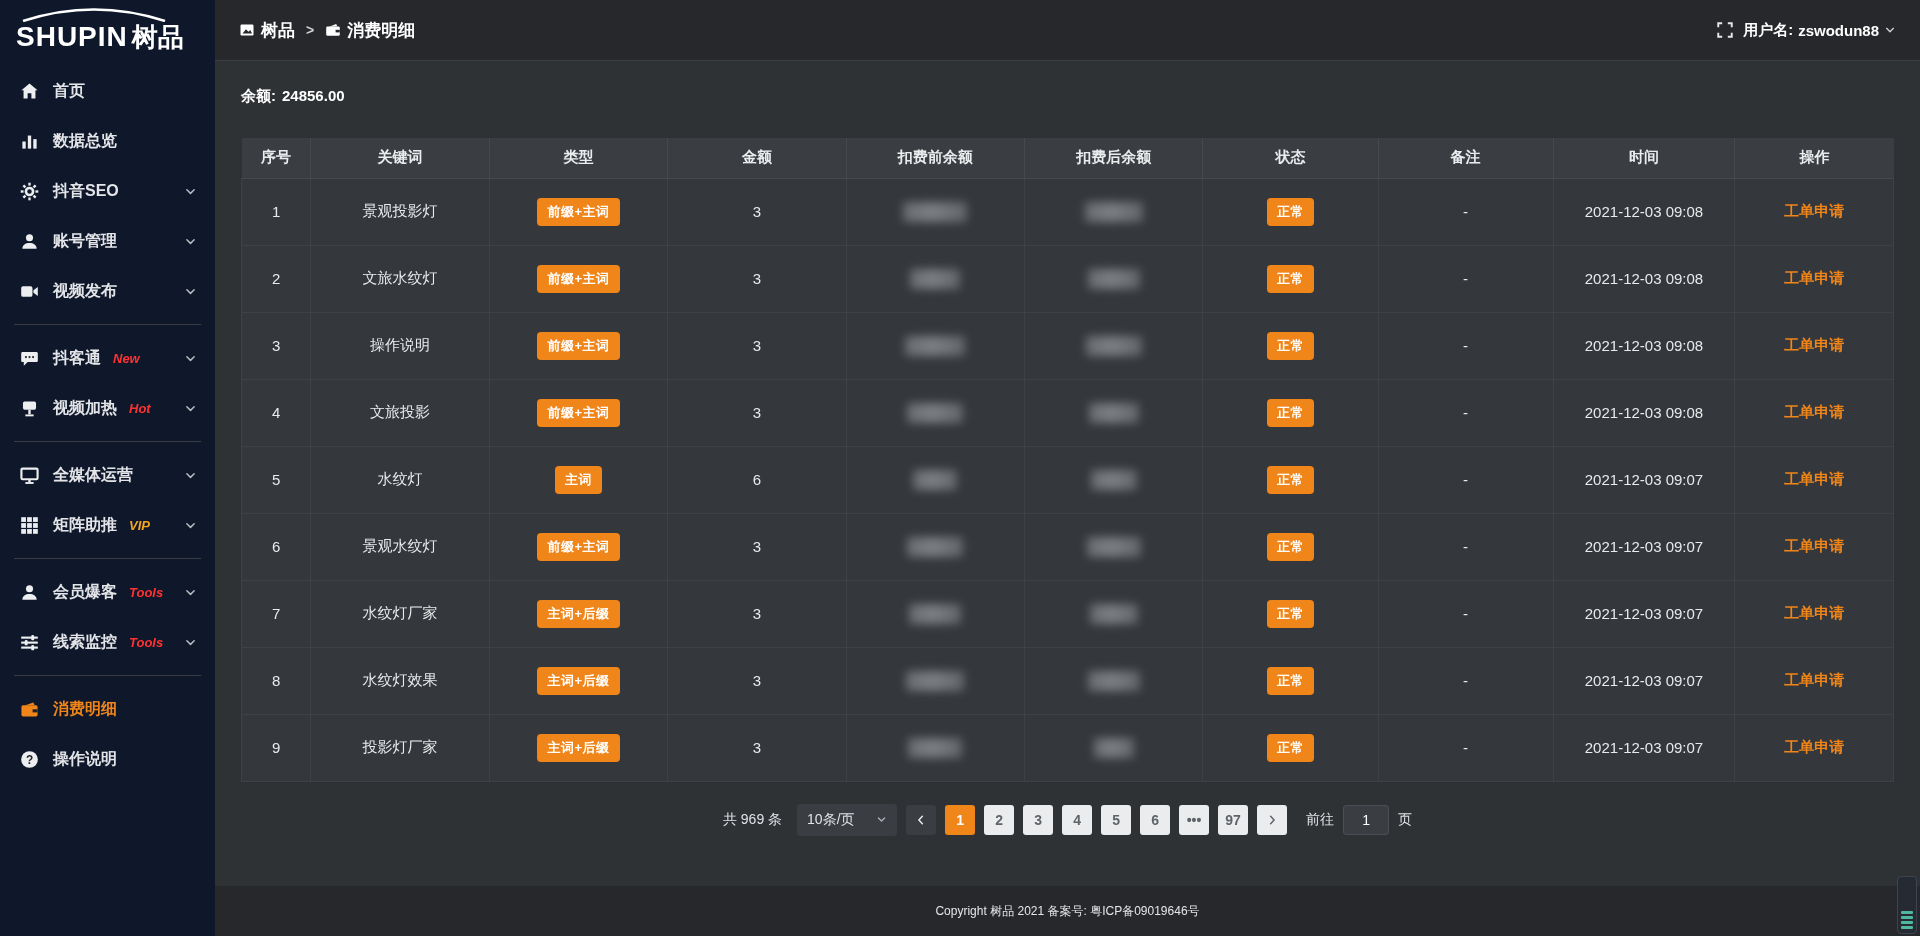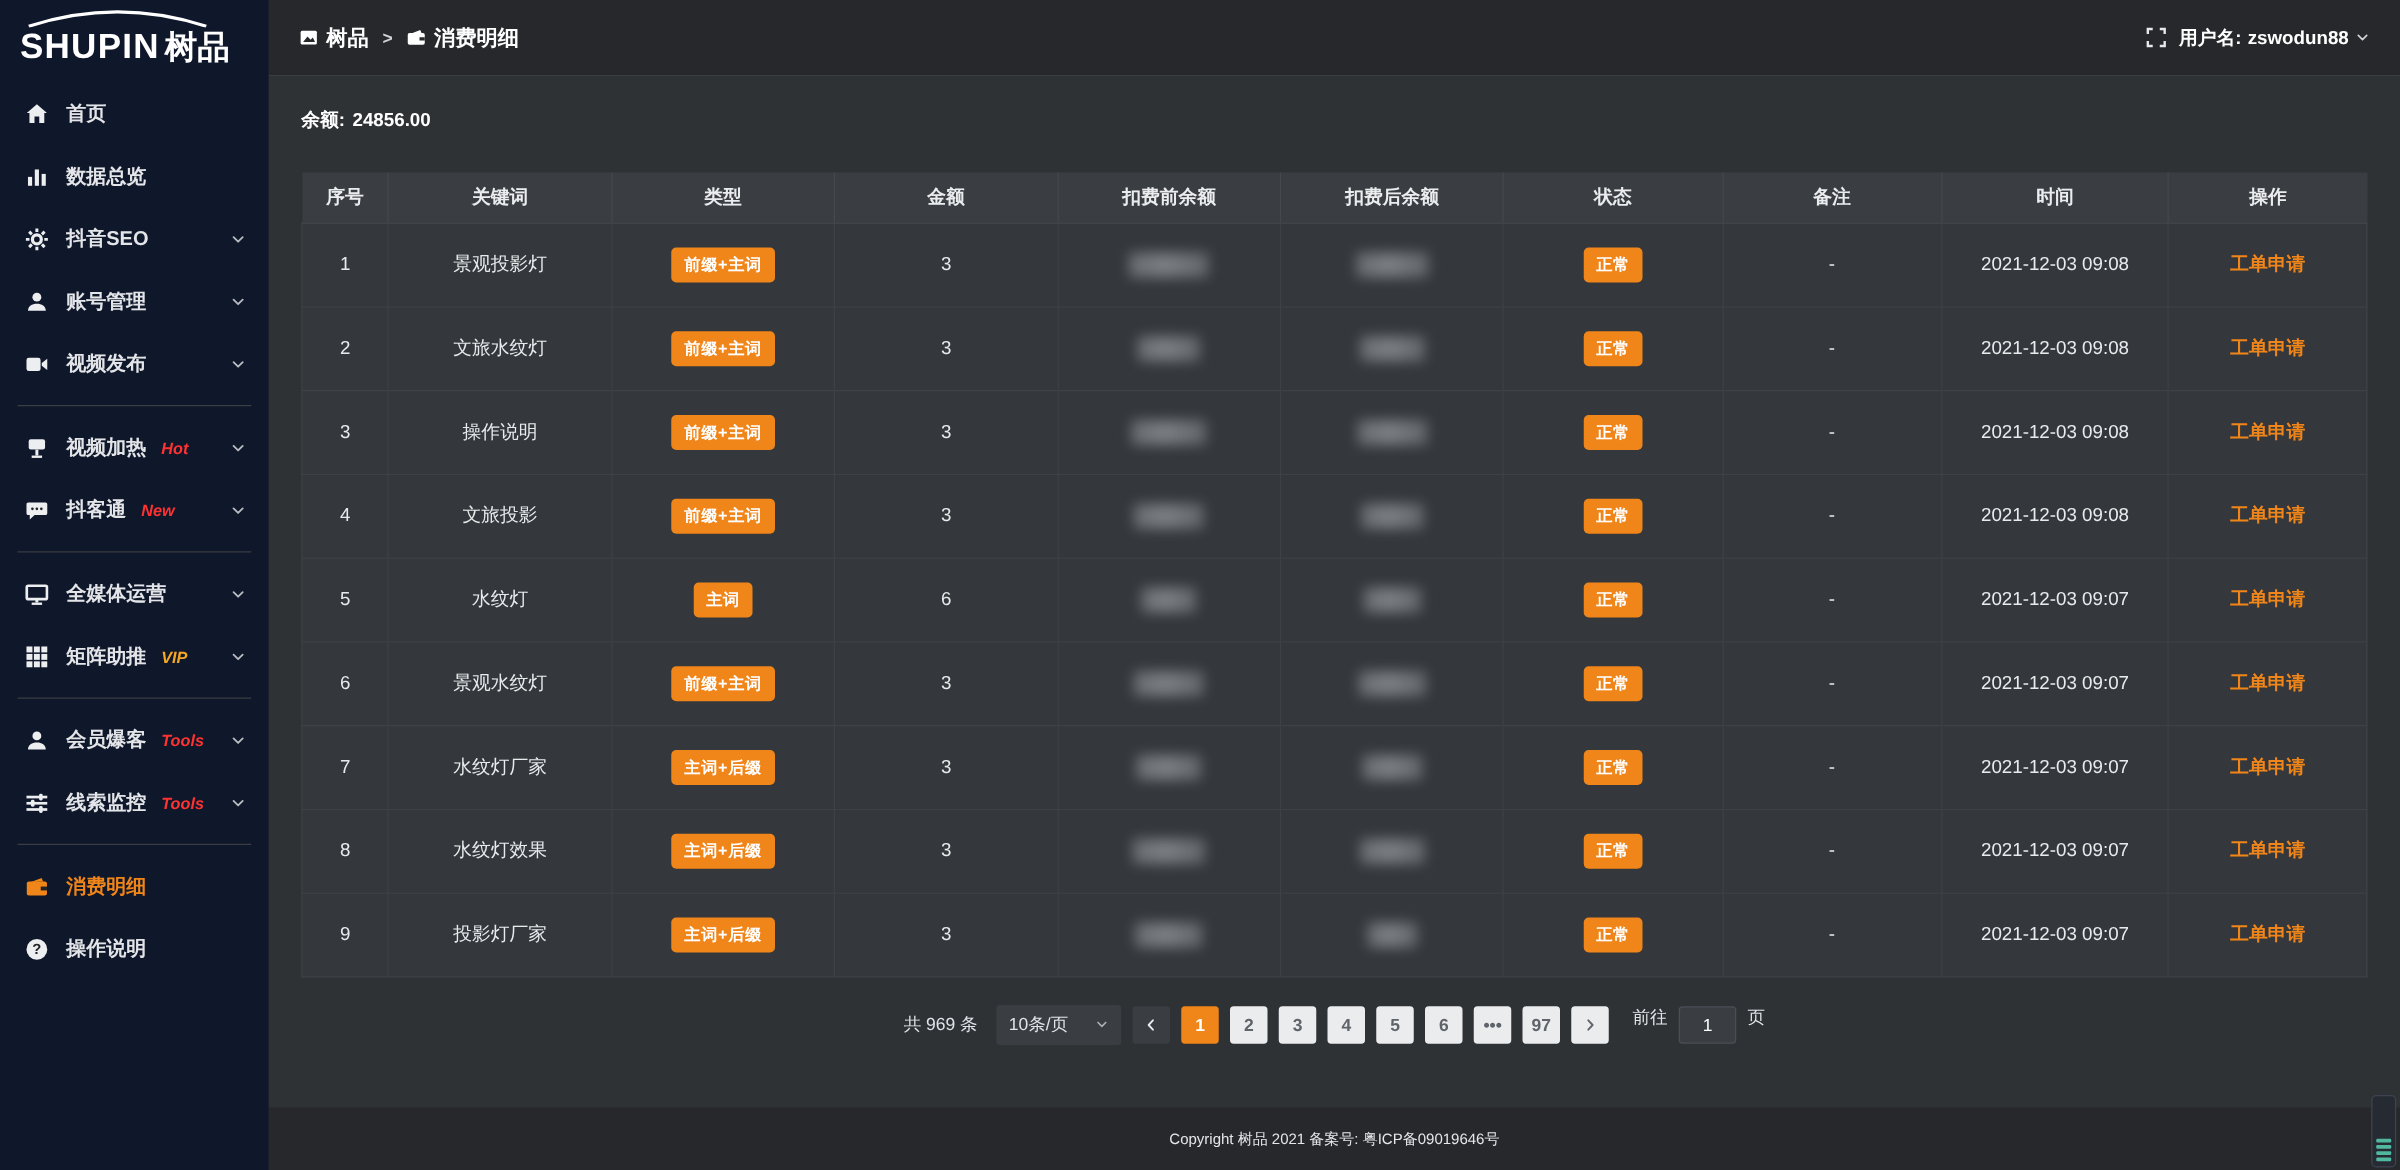--- a/index.html
+++ b/index.html
@@ -64,21 +64,21 @@
   .pagination { display:flex; align-items:center; justify-content:center; gap:9px; margin-top:22px; font-size:14px; color:#e0e3e7; }
   .pg-total { margin-right:6px; }
   .pg-size { min-width:100px; height:32px; background:#3a3d42; border-radius:3px; display:flex; align-items:center;
     justify-content:space-between; padding:0 10px; gap:10px; cursor:pointer; }
   .pg-size .pgs-chev { width:11px; height:11px; display:inline-flex; color:#aeb2b8; }
   .pg-btn { min-width:30px; height:30px; border-radius:3px; display:inline-flex; align-items:center; justify-content:center;
     background:#ebeced; color:#5f646b; font-size:14px; font-weight:bold; cursor:pointer; border:none; padding:0 6px; }
   .pg-btn.dark { background:#3a3d42; color:#e8eaec; }
   .pg-btn.active { background:#f08519; color:#fff; }
   .pg-btn .pg-arrow { width:12px; height:12px; display:inline-flex; }
-  .pg-goto { display:flex; align-items:flex-start; gap:9px; margin-left:10px; }
+  .pg-goto { display:flex; align-items:center; gap:9px; margin-left:10px; }
   .pg-input { width:46px; height:30px; background:#3a3d42; border:1px solid #4b4e54; border-radius:3px;
     color:#fff; text-align:center; font-size:14px; font-family:inherit; }
 
   
   .footer { height:50px; background:#26282b; flex-shrink:0; display:flex; align-items:center; justify-content:center;
     font-size:12px; color:#e4e6e9; }
 
   
   .float-widget { position:absolute; right:3px; bottom:2px; width:20px; height:58px; background:#262b33;
     border:1px solid #3c4452; border-radius:4px; display:flex; flex-direction:column; justify-content:flex-end;
@@ -169,46 +169,46 @@
           <span class="side-chevron">
             <svg viewBox="0 0 16 16" width="100%" height="100%">
               <path d="M3.5 5.8 8 10.3l4.5-4.5" fill="none" stroke="currentColor" stroke-width="1.8" stroke-linecap="round" stroke-linejoin="round"></path>
             </svg>
           </span>
         </div>
         <div class="side-divider"></div>
         <div class="side-item">
           <span class="side-icon">
             <svg viewBox="0 0 16 16" width="100%" height="100%">
-              <rect x="2.5" y="2" width="11" height="7" rx="1.4" fill="currentColor"></rect>
-              <rect x="7" y="9" width="2" height="4" fill="currentColor"></rect>
-              <rect x="4.5" y="13" width="7" height="1.6" fill="currentColor"></rect>
-            </svg>
-          </span>
-          <span class="side-label">视频加热</span>
-          <span class="side-badge" style="color: rgb(255, 50, 50);">Hot</span>
-          <span class="side-chevron">
-            <svg viewBox="0 0 16 16" width="100%" height="100%">
-              <path d="M3.5 5.8 8 10.3l4.5-4.5" fill="none" stroke="currentColor" stroke-width="1.8" stroke-linecap="round" stroke-linejoin="round"></path>
-            </svg>
-          </span>
-        </div>
-        <div class="side-item">
-          <span class="side-icon">
-            <svg viewBox="0 0 16 16" width="100%" height="100%">
               <path d="M2.2 2.5h11.6c.7 0 1.2.5 1.2 1.2v6.1c0 .7-.5 1.2-1.2 1.2H6.5L3.2 14v-3H2.2c-.7 0-1.2-.5-1.2-1.2V3.7c0-.7.5-1.2 1.2-1.2Z" fill="currentColor"></path>
               <g fill="#212427">
                 <circle cx="5" cy="6.8" r=".9"></circle>
                 <circle cx="8" cy="6.8" r=".9"></circle>
                 <circle cx="11" cy="6.8" r=".9"></circle>
               </g>
             </svg>
           </span>
           <span class="side-label">抖客通</span>
           <span class="side-badge" style="color: rgb(255, 50, 50);">New</span>
+          <span class="side-chevron">
+            <svg viewBox="0 0 16 16" width="100%" height="100%">
+              <path d="M3.5 5.8 8 10.3l4.5-4.5" fill="none" stroke="currentColor" stroke-width="1.8" stroke-linecap="round" stroke-linejoin="round"></path>
+            </svg>
+          </span>
+        </div>
+        <div class="side-item">
+          <span class="side-icon">
+            <svg viewBox="0 0 16 16" width="100%" height="100%">
+              <rect x="2.5" y="2" width="11" height="7" rx="1.4" fill="currentColor"></rect>
+              <rect x="7" y="9" width="2" height="4" fill="currentColor"></rect>
+              <rect x="4.5" y="13" width="7" height="1.6" fill="currentColor"></rect>
+            </svg>
+          </span>
+          <span class="side-label">视频加热</span>
+          <span class="side-badge" style="color: rgb(255, 50, 50);">Hot</span>
           <span class="side-chevron">
             <svg viewBox="0 0 16 16" width="100%" height="100%">
               <path d="M3.5 5.8 8 10.3l4.5-4.5" fill="none" stroke="currentColor" stroke-width="1.8" stroke-linecap="round" stroke-linejoin="round"></path>
             </svg>
           </span>
         </div>
         <div class="side-divider"></div>
         <div class="side-item">
           <span class="side-icon">
             <svg viewBox="0 0 16 16" width="100%" height="100%">

